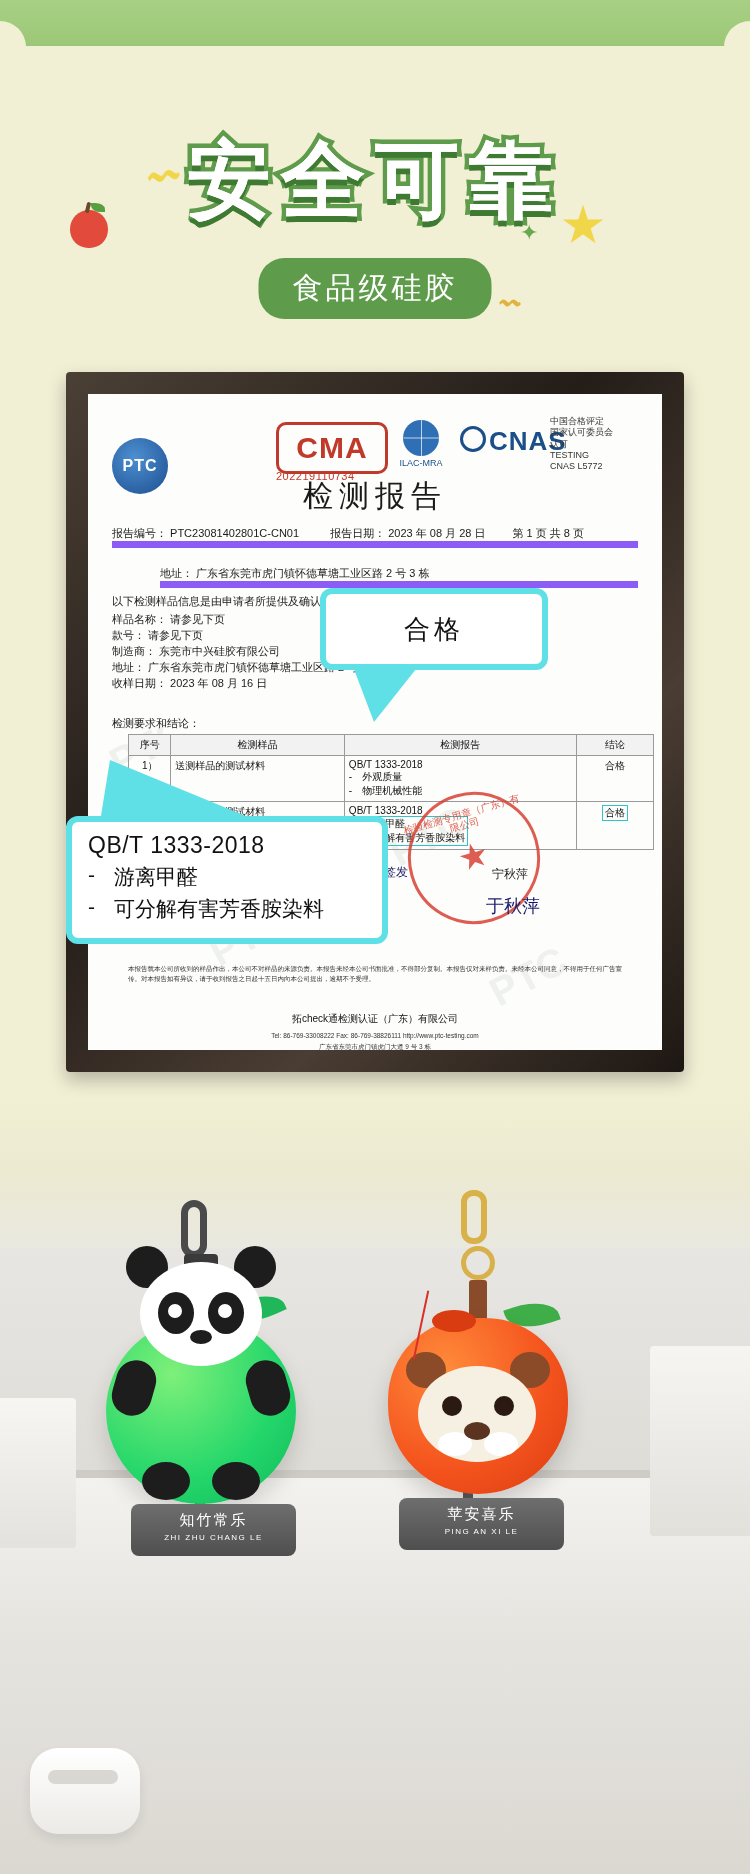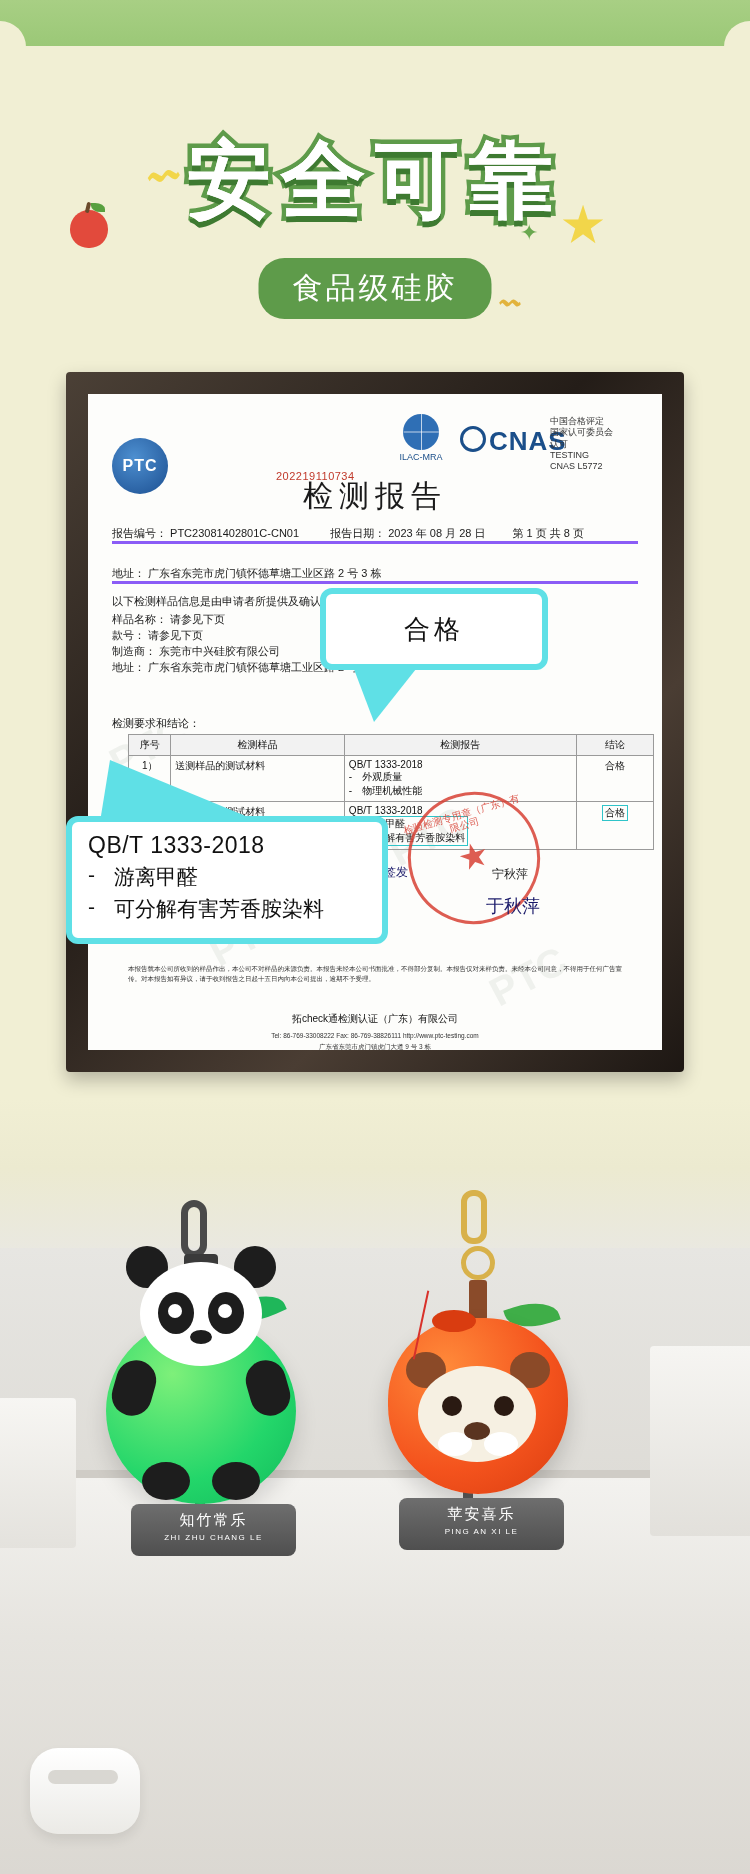--- a/index.html
+++ b/index.html
@@ -179,21 +179,21 @@
   }
   .cma-code {
     position: absolute;
     left: 188px; top: 60px;
     font-size: 11px;
     color: #c0392b;
     letter-spacing: .5px;
   }
   .ilac-logo {
     position: absolute;
-    left: 306px; top: 4px;
+    left: 306px; top: 10px;
     width: 54px; height: 50px;
     text-align: center;
     font-size: 9px;
     color: #1b4f8a;
   }
   .ilac-globe {
     width: 36px; height: 36px;
     margin: 0 auto 2px;
     border-radius: 50%;
     background: #2f6fb5;
@@ -245,21 +245,21 @@
   }
 
   .meta-row {
     position: absolute;
     left: 24px;
     right: 24px;
     font-size: 11px;
     color: #1a1a1a;
     white-space: nowrap;
   }
-  .meta-line { border-bottom: 3px solid #8b5cf6; }
+  .meta-line { border-bottom: 7px solid #8b5cf6; }
 
   .sec-label {
     position: absolute;
     left: 24px;
     font-size: 11px;
     color: #1a1a1a;
   }
 
   table.res {
     position: absolute;
@@ -723,20 +723,21 @@
 <div class="cert-wrap">
   <div class="cert-frame">
     <div class="cert-paper">
 
       <div class="wm" style="left:20px; top:330px;">PTC</div>
       <div class="wm" style="left:300px; top:420px;">PTC</div>
       <div class="wm" style="left:120px; top:520px;">PTC</div>
       <div class="wm" style="left:400px; top:560px;">PTC</div>
 
       <div class="logo-row">
+        <div class="cma-logo">CMA</div>
         <div class="cma-code">202219110734</div>
         <div class="ilac-logo">
           <div class="ilac-globe"></div>
           <span>ILAC-MRA</span>
         </div>
         <div class="cnas-logo">
           <span class="dot"></span><span>CNAS</span>
         </div>
         <div class="cnas-text">
           中国合格评定<br>国家认可委员会<br>认可<br>TESTING<br>CNAS L5772
@@ -746,21 +747,21 @@
 
       <div class="cert-title">检测报告</div>
 
       <div class="meta-row meta-line" style="top:132px;">
         <span>报告编号：</span>
         <span>PTC23081402801C-CN01</span>
         <span style="margin-left:28px;">报告日期：</span>
         <span>2023 年 08 月 28 日</span>
         <span style="margin-left:24px;">第 1 页  共 8 页</span>
       </div>
-      <div class="meta-row meta-line" style="top:172px;">
+      <div class="meta-row meta-line" style="top:172px;margin-left:48px;">
         <span>地址：</span>
         <span>广东省东莞市虎门镇怀德草塘工业区路 2 号 3 栋</span>
       </div>
 
       <div class="sec-label" style="top:200px;">以下检测样品信息是由申请者所提供及确认：</div>
 
       <div class="meta-row" style="top:218px;">
         <span>样品名称：</span>
         <span>请参见下页</span>
       </div>
@@ -768,20 +769,24 @@
         <span>款号：</span>
         <span>请参见下页</span>
       </div>
       <div class="meta-row" style="top:250px;">
         <span>制造商：</span>
         <span>东莞市中兴硅胶有限公司</span>
       </div>
       <div class="meta-row" style="top:266px;">
         <span>地址：</span>
         <span>广东省东莞市虎门镇怀德草塘工业区路 2 号 3 栋</span>
+      </div>
+      <div class="meta-row" style="top:282px;">
+        <span>收样日期：</span>
+        <span>2023 年 08 月 16 日</span>
       </div>
 
       <div class="sec-label" style="top:322px;">检测要求和结论：</div>
 
       <table class="res" style="top:340px;">
         <thead>
           <tr>
             <th class="col-no">序号</th>
             <th class="col-item">检测样品</th>
             <th class="col-std">检测报告</th>

